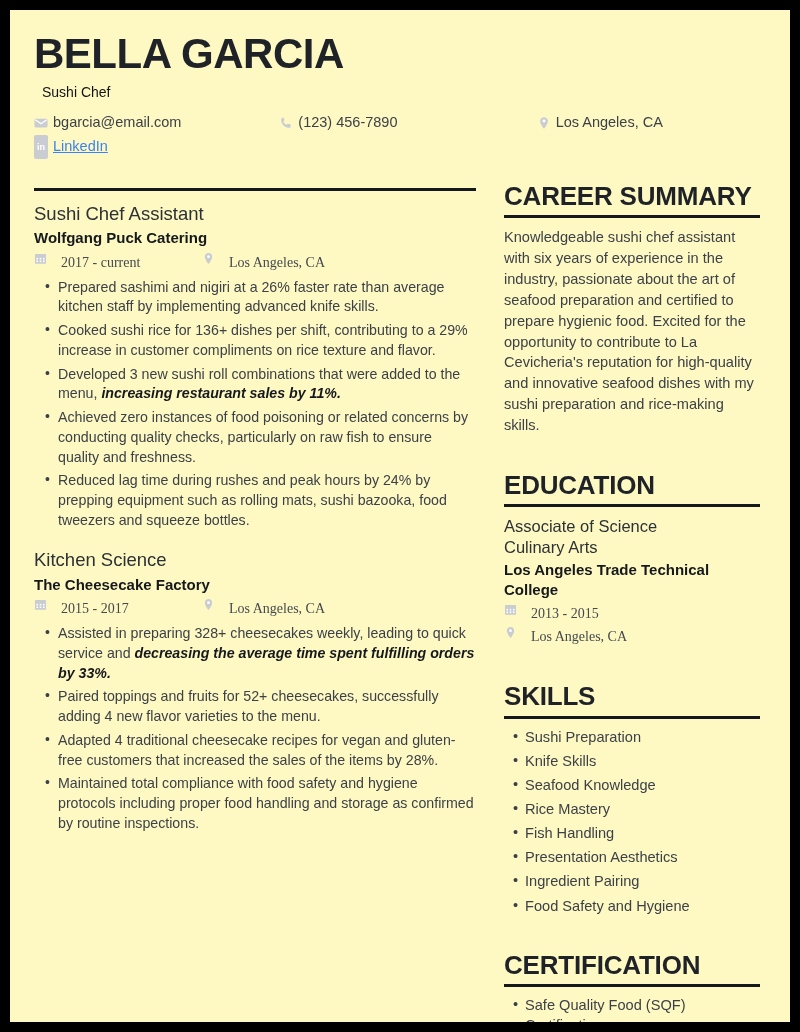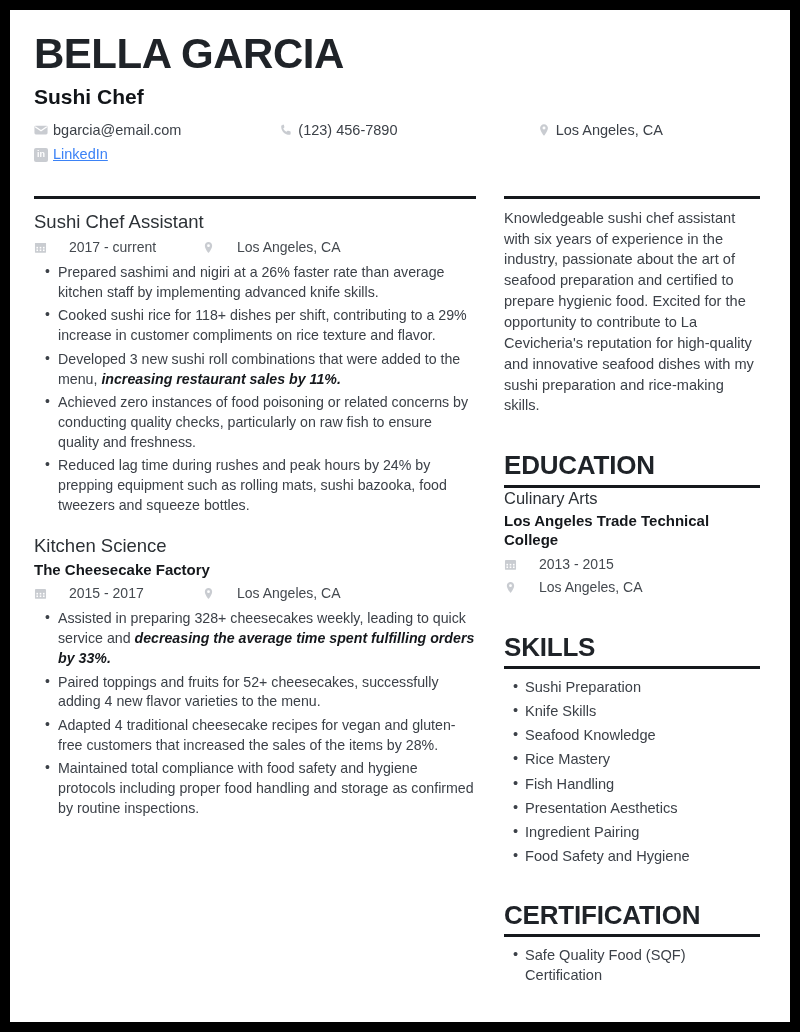--- a/index.html
+++ b/index.html
@@ -13,42 +13,42 @@
     font-family: "Liberation Sans", sans-serif;
     -webkit-font-smoothing: antialiased;
   }
 
   .page {
     position: absolute;
     left: 10px;
     top: 10px;
     width: 780px;
     height: 1012px;
-    background: #ffffff;
+    background: #fef9c3;
     box-sizing: border-box;
     overflow: hidden;
   }
 
   
   .header {
     padding: 22px 24px 0 24px;
   }
   .name {
     font-size: 42px;
     font-weight: 700;
     letter-spacing: -0.5px;
     color: #1f2328;
     line-height: 1.06;
     margin: 0;
   }
   .job-title {
-    font-size: 21px;
-    font-weight: 700;
+    font-size: 14px;
+    font-weight: 400;
     color: #111418;
-    margin: 8px 0 0 0;
+    margin: 8px 0 0 8px;
     line-height: 1.1;
   }
 
   .contact-row {
     display: flex;
     margin-top: 13px;
     align-items: flex-start;
   }
   .contact-col {
     display: flex;
@@ -123,25 +123,25 @@
     margin-top: 3px;
   }
   .meta-row {
     display: flex;
     margin-top: 4px;
     align-items: center;
   }
   .meta-row.stacked { display: block; }
   .meta {
     display: flex;
-    align-items: center;
-    gap: 22px;
+    gap: 14px;
     font-size: 14px;
     color: #44494f;
     line-height: 1.5;
+    font-family: Liberation Serif, serif;
   }
   .meta-date { width: 168px; flex: 0 0 168px; }
   .meta .ico {
     width: 13px; height: 13px;
     flex: 0 0 13px;
     display: inline-flex; align-items: center; justify-content: center;
   }
   .meta .ico svg { display: block; }
 
   ul.bullets {
@@ -201,21 +201,21 @@
   }
   ul.plain li::before {
     content: "\2022";
     position: absolute;
     left: -12px;
     top: -1px;
     color: #3c4148;
   }
 
   .li-badge {
-    width: 14px; height: 14px;
+    width: 14px; height: 24px;
     background: #c9ccd1;
     border-radius: 2px;
     display: inline-flex;
     align-items: center;
     justify-content: center;
     font-size: 9px;
     font-weight: 700;
     color: #ffffff;
     line-height: 1;
   }
@@ -275,20 +275,21 @@
 
   <div class="columns">
 
     <div class="col-left">
 
       <div class="section">
         <div class="sec-rule"></div>
 
         <div class="entry">
           <div class="entry-title">Sushi Chef Assistant</div>
+          <div class="entry-org">Wolfgang Puck Catering</div>
           <div class="meta-row">
             <div class="meta meta-date">
               <span class="ico">
                 <svg width="13" height="13" viewBox="0 0 16 16">
                     <rect x="1.2" y="2.6" width="13.6" height="12" rx="1.2" fill="#c9ccd1"></rect>
                     <rect x="1.2" y="2.6" width="13.6" height="3" fill="#c9ccd1"></rect>
                     <rect x="3" y="7.2" width="2" height="2" fill="#ffffff"></rect>
                     <rect x="7" y="7.2" width="2" height="2" fill="#ffffff"></rect>
                     <rect x="11" y="7.2" width="2" height="2" fill="#ffffff"></rect>
                     <rect x="3" y="10.4" width="2" height="2" fill="#ffffff"></rect>
@@ -303,21 +304,21 @@
                 <svg width="13" height="13" viewBox="0 0 16 16">
                     <path d="M8 1.3c-2.5 0-4.5 2-4.5 4.5 0 3.2 4 8.4 4.2 8.6.2.2.5.2.6 0 .2-.2 4.2-5.4 4.2-8.6 0-2.5-2-4.5-4.5-4.5z" fill="#c9ccd1"></path>
                     <circle cx="8" cy="5.8" r="1.7" fill="#ffffff"></circle>
                   </svg>
               </span>
               <span>Los Angeles, CA</span>
             </div>
           </div>
           <ul class="bullets">
             <li><span>Prepared sashimi and nigiri at a 26% faster rate than average kitchen staff by implementing advanced knife skills.</span><span class="bi"></span></li>
-            <li><span>Cooked sushi rice for 118+ dishes per shift, contributing to a 29% increase in customer compliments on rice texture and flavor.</span><span class="bi"></span></li>
+            <li><span>Cooked sushi rice for 136+ dishes per shift, contributing to a 29% increase in customer compliments on rice texture and flavor.</span><span class="bi"></span></li>
             <li><span>Developed 3 new sushi roll combinations that were added to the menu, </span><span class="bi">increasing restaurant sales by 11%.</span></li>
             <li><span>Achieved zero instances of food poisoning or related concerns by conducting quality checks, particularly on raw fish to ensure quality and freshness.</span><span class="bi"></span></li>
             <li><span>Reduced lag time during rushes and peak hours by 24% by prepping equipment such as rolling mats, sushi bazooka, food tweezers and squeeze bottles.</span><span class="bi"></span></li>
           </ul>
         </div>
 
         <div class="entry" style="margin-top:18px;">
           <div class="entry-title">Kitchen Science</div>
           <div class="entry-org">The Cheesecake Factory</div>
           <div class="meta-row">
@@ -352,27 +353,29 @@
             <li><span>Maintained total compliance with food safety and hygiene protocols including proper food handling and storage as confirmed by routine inspections.</span><span class="bi"></span></li>
           </ul>
         </div>
       </div>
 
     </div>
 
     <div class="col-right">
 
       <div class="section">
+        <h2 class="sec-head">CAREER SUMMARY</h2>
         <div class="sec-rule"></div>
         <p class="summary-text">Knowledgeable sushi chef assistant with six years of experience in the industry, passionate about the art of seafood preparation and certified to prepare hygienic food. Excited for the opportunity to contribute to La Cevicheria's reputation for high-quality and innovative seafood dishes with my sushi preparation and rice-making skills.</p>
       </div>
 
       <div class="section">
         <h2 class="sec-head">EDUCATION</h2>
         <div class="sec-rule"></div>
+        <div class="edu-degree">Associate of Science</div>
         <div class="edu-degree" style="margin-top:0;">Culinary Arts</div>
         <div class="edu-school">Los Angeles Trade Technical College</div>
         <div class="meta-row stacked">
           <div class="meta">
             <span class="ico">
               <svg width="13" height="13" viewBox="0 0 16 16">
                   <rect x="1.2" y="2.6" width="13.6" height="12" rx="1.2" fill="#c9ccd1"></rect>
                   <rect x="3" y="7.2" width="2" height="2" fill="#ffffff"></rect>
                   <rect x="7" y="7.2" width="2" height="2" fill="#ffffff"></rect>
                   <rect x="11" y="7.2" width="2" height="2" fill="#ffffff"></rect>

